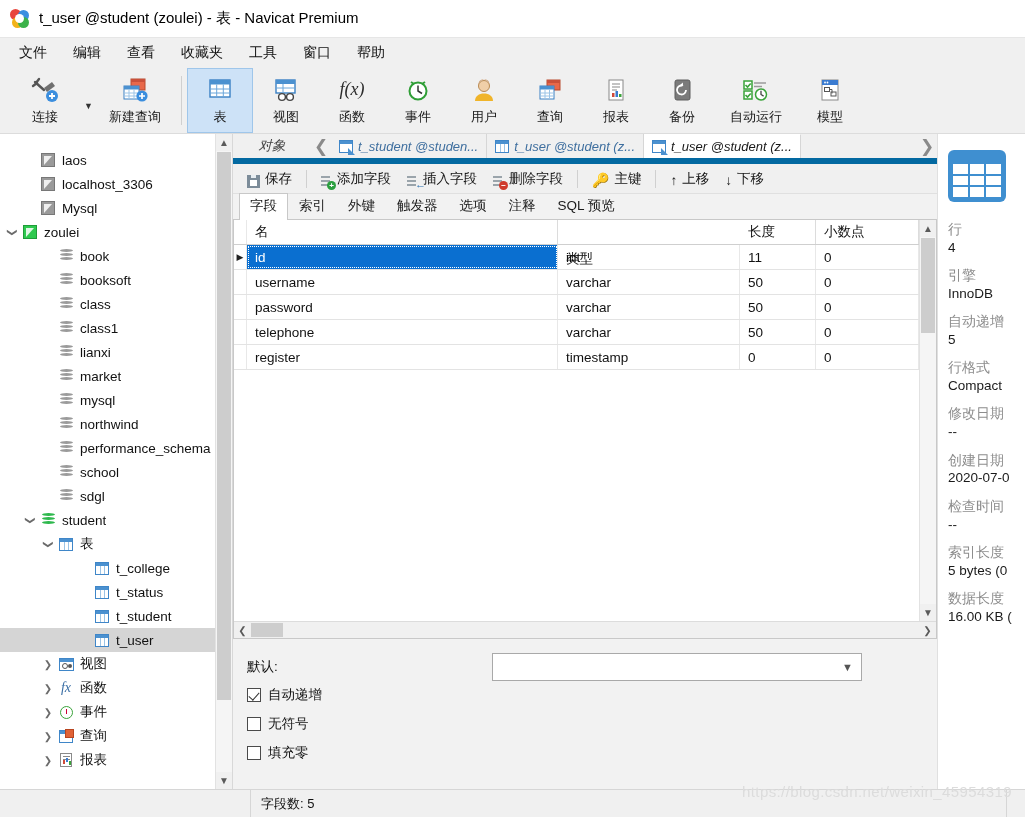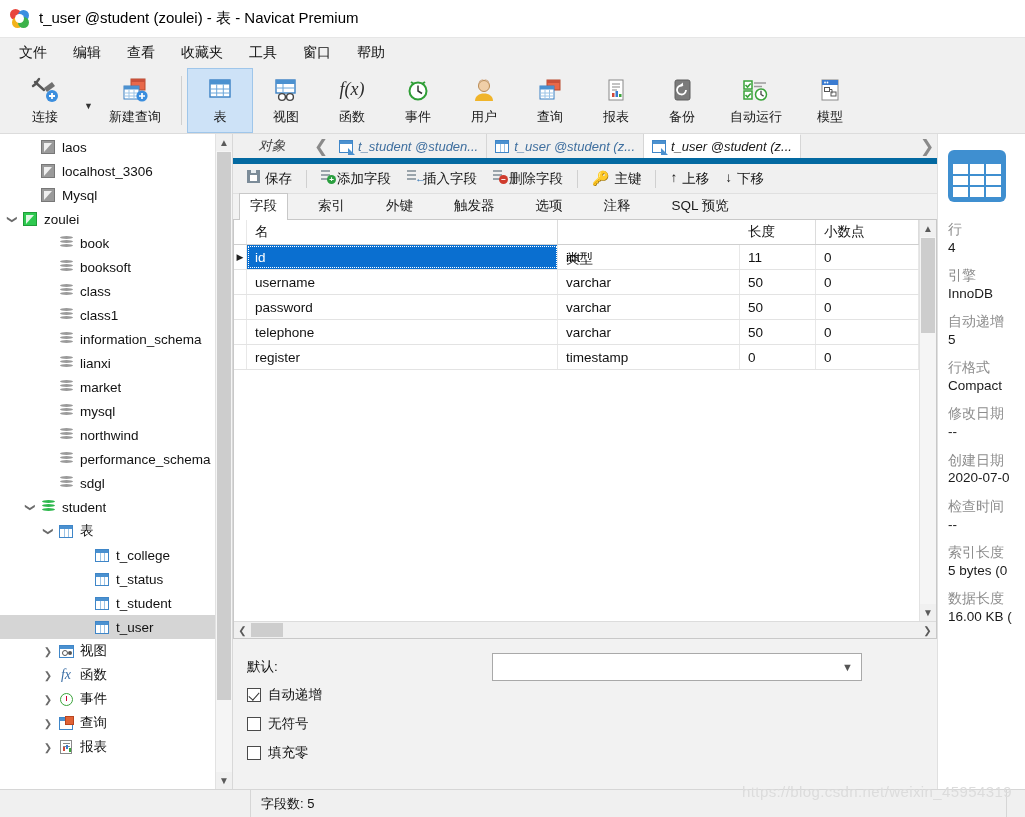--- a/index.html
+++ b/index.html
@@ -84,21 +84,21 @@
   .body-row { flex: 1 1 auto; display: flex; min-height: 0; }
 
   
   .sidebar {
     width: 233px; flex: 0 0 233px;
     background: #ffffff;
     border-right: 1px solid #d8d8d8;
     position: relative;
     overflow: hidden;
   }
-  .tree { padding-top: 1px; }
+  .tree { padding-top: 14px; }
   .tree-row {
     height: 24px; display: flex; align-items: center;
     white-space: nowrap; font-size: 13.5px; cursor: default;
     padding-right: 4px;
   }
   .tree-row.selected { background: #d5d5d5; }
   .tw {
     width: 16px; flex: 0 0 16px; display:flex;
     align-items:center; justify-content:center;
     color:#6b6b6b; font-size:10px;
@@ -220,21 +220,21 @@
   .ico-tbl-edit::after{
     content:"";position:absolute;right:-3px;bottom:-3px;width:0;height:0;
     border-left:7px solid #4b91d0;border-top:7px solid transparent;
   }
 
   .cmdbar {
     height:30px;flex:0 0 30px;display:flex;align-items:center;gap:0;
     background:#f0f0f0;border-bottom:1px solid #e0e0e0;padding-left:6px;
   }
   .cmd {
-    display:flex;align-items:flex-start;gap:5px;padding:2px 8px;
+    display:flex;align-items:flex-end;gap:5px;padding:2px 8px;
     font-size:13.5px;color:#151515;white-space:nowrap;cursor:default;
   }
   .cmd-sep{ width:1px;height:18px;background:#d0d0d0;margin:0 6px; }
 
   .ico-save{width:13px;height:13px;background:#7c8c99;position:relative;}
   .ico-save::after{content:"";position:absolute;left:3px;top:5px;width:7px;height:6px;background:#fff;}
   .ico-save::before{content:"";position:absolute;left:4px;top:0;width:5px;height:3px;background:#e8eef2;}
   .ico-lines{width:11px;height:12px;position:relative;}
   .ico-lines i{position:absolute;left:0;width:9px;height:2px;background:#9aa4ab;}
   .ico-lines i:nth-child(1){top:0}
@@ -246,21 +246,21 @@
   }
   .badge.add{background:#2a9f3f;}
   .badge.del{background:#cf3b2d;}
   .badge.ins{background:transparent;color:#2a6fb0;font-size:11px;right:-6px;bottom:-1px;}
   .ico-key{ color:#e0a800; font-size:14px; }
   .arrow-up::before{content:"\2191";}
   .arrow-dn::before{content:"\2193";}
 
   .subtabs {
     height:26px;flex:0 0 26px;display:flex;align-items:flex-end;
-    background:#f2f2f2; padding-left:6px; border-bottom:1px solid #c8c8c8;gap:19px;
+    background:#f2f2f2; padding-left:6px; border-bottom:1px solid #c8c8c8;
   }
   .subtab{
     padding:3px 10px 4px; font-size:13.5px;color:#1a1a1a;
     border:1px solid transparent;border-bottom:none;cursor:default;
     white-space:nowrap;
   }
   .subtab.active{
     background:#ffffff;border-color:#c8c8c8;
     margin-bottom:-1px;padding-bottom:5px;
   }
@@ -625,81 +625,81 @@
           <div class="tree-row">
             <span style="width:40px;flex:0 0 40px"></span>
             <span class="tw"></span>
             <span class="ti">
               <span class="ico-db">
                 <i></i>
                 <i></i>
                 <i></i>
               </span>
             </span>
-            <span class="tlabel">information_schema</span>
+            <span class="tlabel">lianxi</span>
           </div>
           <div class="tree-row">
             <span style="width:40px;flex:0 0 40px"></span>
             <span class="tw"></span>
             <span class="ti">
               <span class="ico-db">
                 <i></i>
                 <i></i>
                 <i></i>
               </span>
             </span>
-            <span class="tlabel">lianxi</span>
+            <span class="tlabel">market</span>
           </div>
           <div class="tree-row">
             <span style="width:40px;flex:0 0 40px"></span>
             <span class="tw"></span>
             <span class="ti">
               <span class="ico-db">
                 <i></i>
                 <i></i>
                 <i></i>
               </span>
             </span>
-            <span class="tlabel">market</span>
+            <span class="tlabel">mysql</span>
           </div>
           <div class="tree-row">
             <span style="width:40px;flex:0 0 40px"></span>
             <span class="tw"></span>
             <span class="ti">
               <span class="ico-db">
                 <i></i>
                 <i></i>
                 <i></i>
               </span>
             </span>
-            <span class="tlabel">mysql</span>
+            <span class="tlabel">northwind</span>
           </div>
           <div class="tree-row">
             <span style="width:40px;flex:0 0 40px"></span>
             <span class="tw"></span>
             <span class="ti">
               <span class="ico-db">
                 <i></i>
                 <i></i>
                 <i></i>
               </span>
             </span>
-            <span class="tlabel">northwind</span>
+            <span class="tlabel">performance_schema</span>
           </div>
           <div class="tree-row">
             <span style="width:40px;flex:0 0 40px"></span>
             <span class="tw"></span>
             <span class="ti">
               <span class="ico-db">
                 <i></i>
                 <i></i>
                 <i></i>
               </span>
             </span>
-            <span class="tlabel">performance_schema</span>
+            <span class="tlabel">school</span>
           </div>
           <div class="tree-row">
             <span style="width:40px;flex:0 0 40px"></span>
             <span class="tw"></span>
             <span class="ti">
               <span class="ico-db">
                 <i></i>
                 <i></i>
                 <i></i>
               </span>

